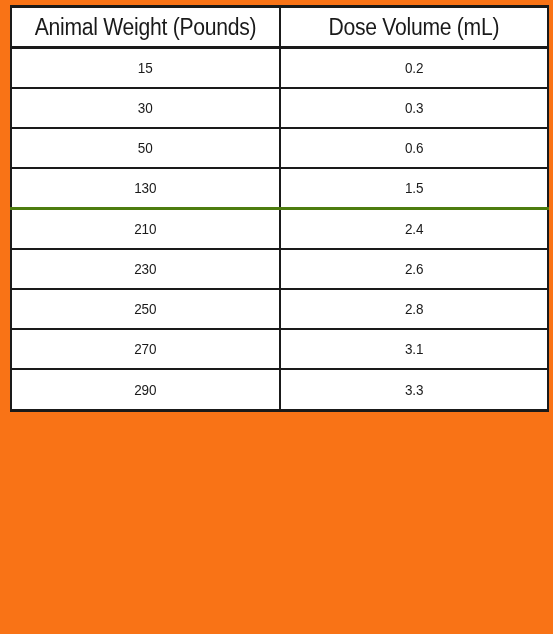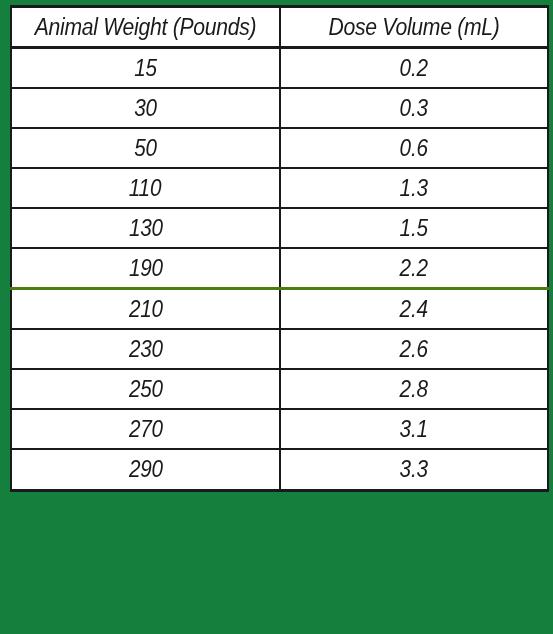--- a/index.html
+++ b/index.html
@@ -12,23 +12,22 @@
     height: 634px;
     overflow: hidden;
     font-family: "Liberation Sans", "DejaVu Sans", sans-serif;
     color: #1a1a1a;
   }
 
   .sheet {
     position: relative;
     width: 553px;
     height: 634px;
-    background: #15803d;
+    background: #f97316;
     box-sizing: border-box;
-    font-style: italic;
   }
 
   .dose-table {
     position: absolute;
     left: 10px;
     top: 5px;
     width: 537px;
     border-collapse: collapse;
     table-layout: fixed;
     background: #ffffff;
@@ -64,21 +63,21 @@
     display: inline-block;
     transform: scaleX(0.92);
     transform-origin: center;
     white-space: nowrap;
   }
 
   
   .dose-table tbody td {
     height: 38px;
     line-height: 38px;
-    font-size: 23px;
+    font-size: 15px;
     font-weight: 400;
     letter-spacing: -0.2px;
   }
   .dose-table tbody td .cell-txt {
     display: inline-block;
     transform: scaleX(0.9);
     transform-origin: center;
     white-space: nowrap;
   }
 
@@ -123,30 +122,22 @@
         </tr>
         <tr>
           <td><span class="cell-txt">30</span></td>
           <td><span class="cell-txt">0.3</span></td>
         </tr>
         <tr>
           <td><span class="cell-txt">50</span></td>
           <td><span class="cell-txt">0.6</span></td>
         </tr>
         <tr>
-          <td><span class="cell-txt">110</span></td>
-          <td><span class="cell-txt">1.3</span></td>
-        </tr>
-        <tr>
           <td><span class="cell-txt">130</span></td>
           <td><span class="cell-txt">1.5</span></td>
-        </tr>
-        <tr>
-          <td><span class="cell-txt">190</span></td>
-          <td><span class="cell-txt">2.2</span></td>
         </tr>
         <tr class="section-break">
           <td><span class="cell-txt">210</span></td>
           <td><span class="cell-txt">2.4</span></td>
         </tr>
         <tr>
           <td><span class="cell-txt">230</span></td>
           <td><span class="cell-txt">2.6</span></td>
         </tr>
         <tr>

